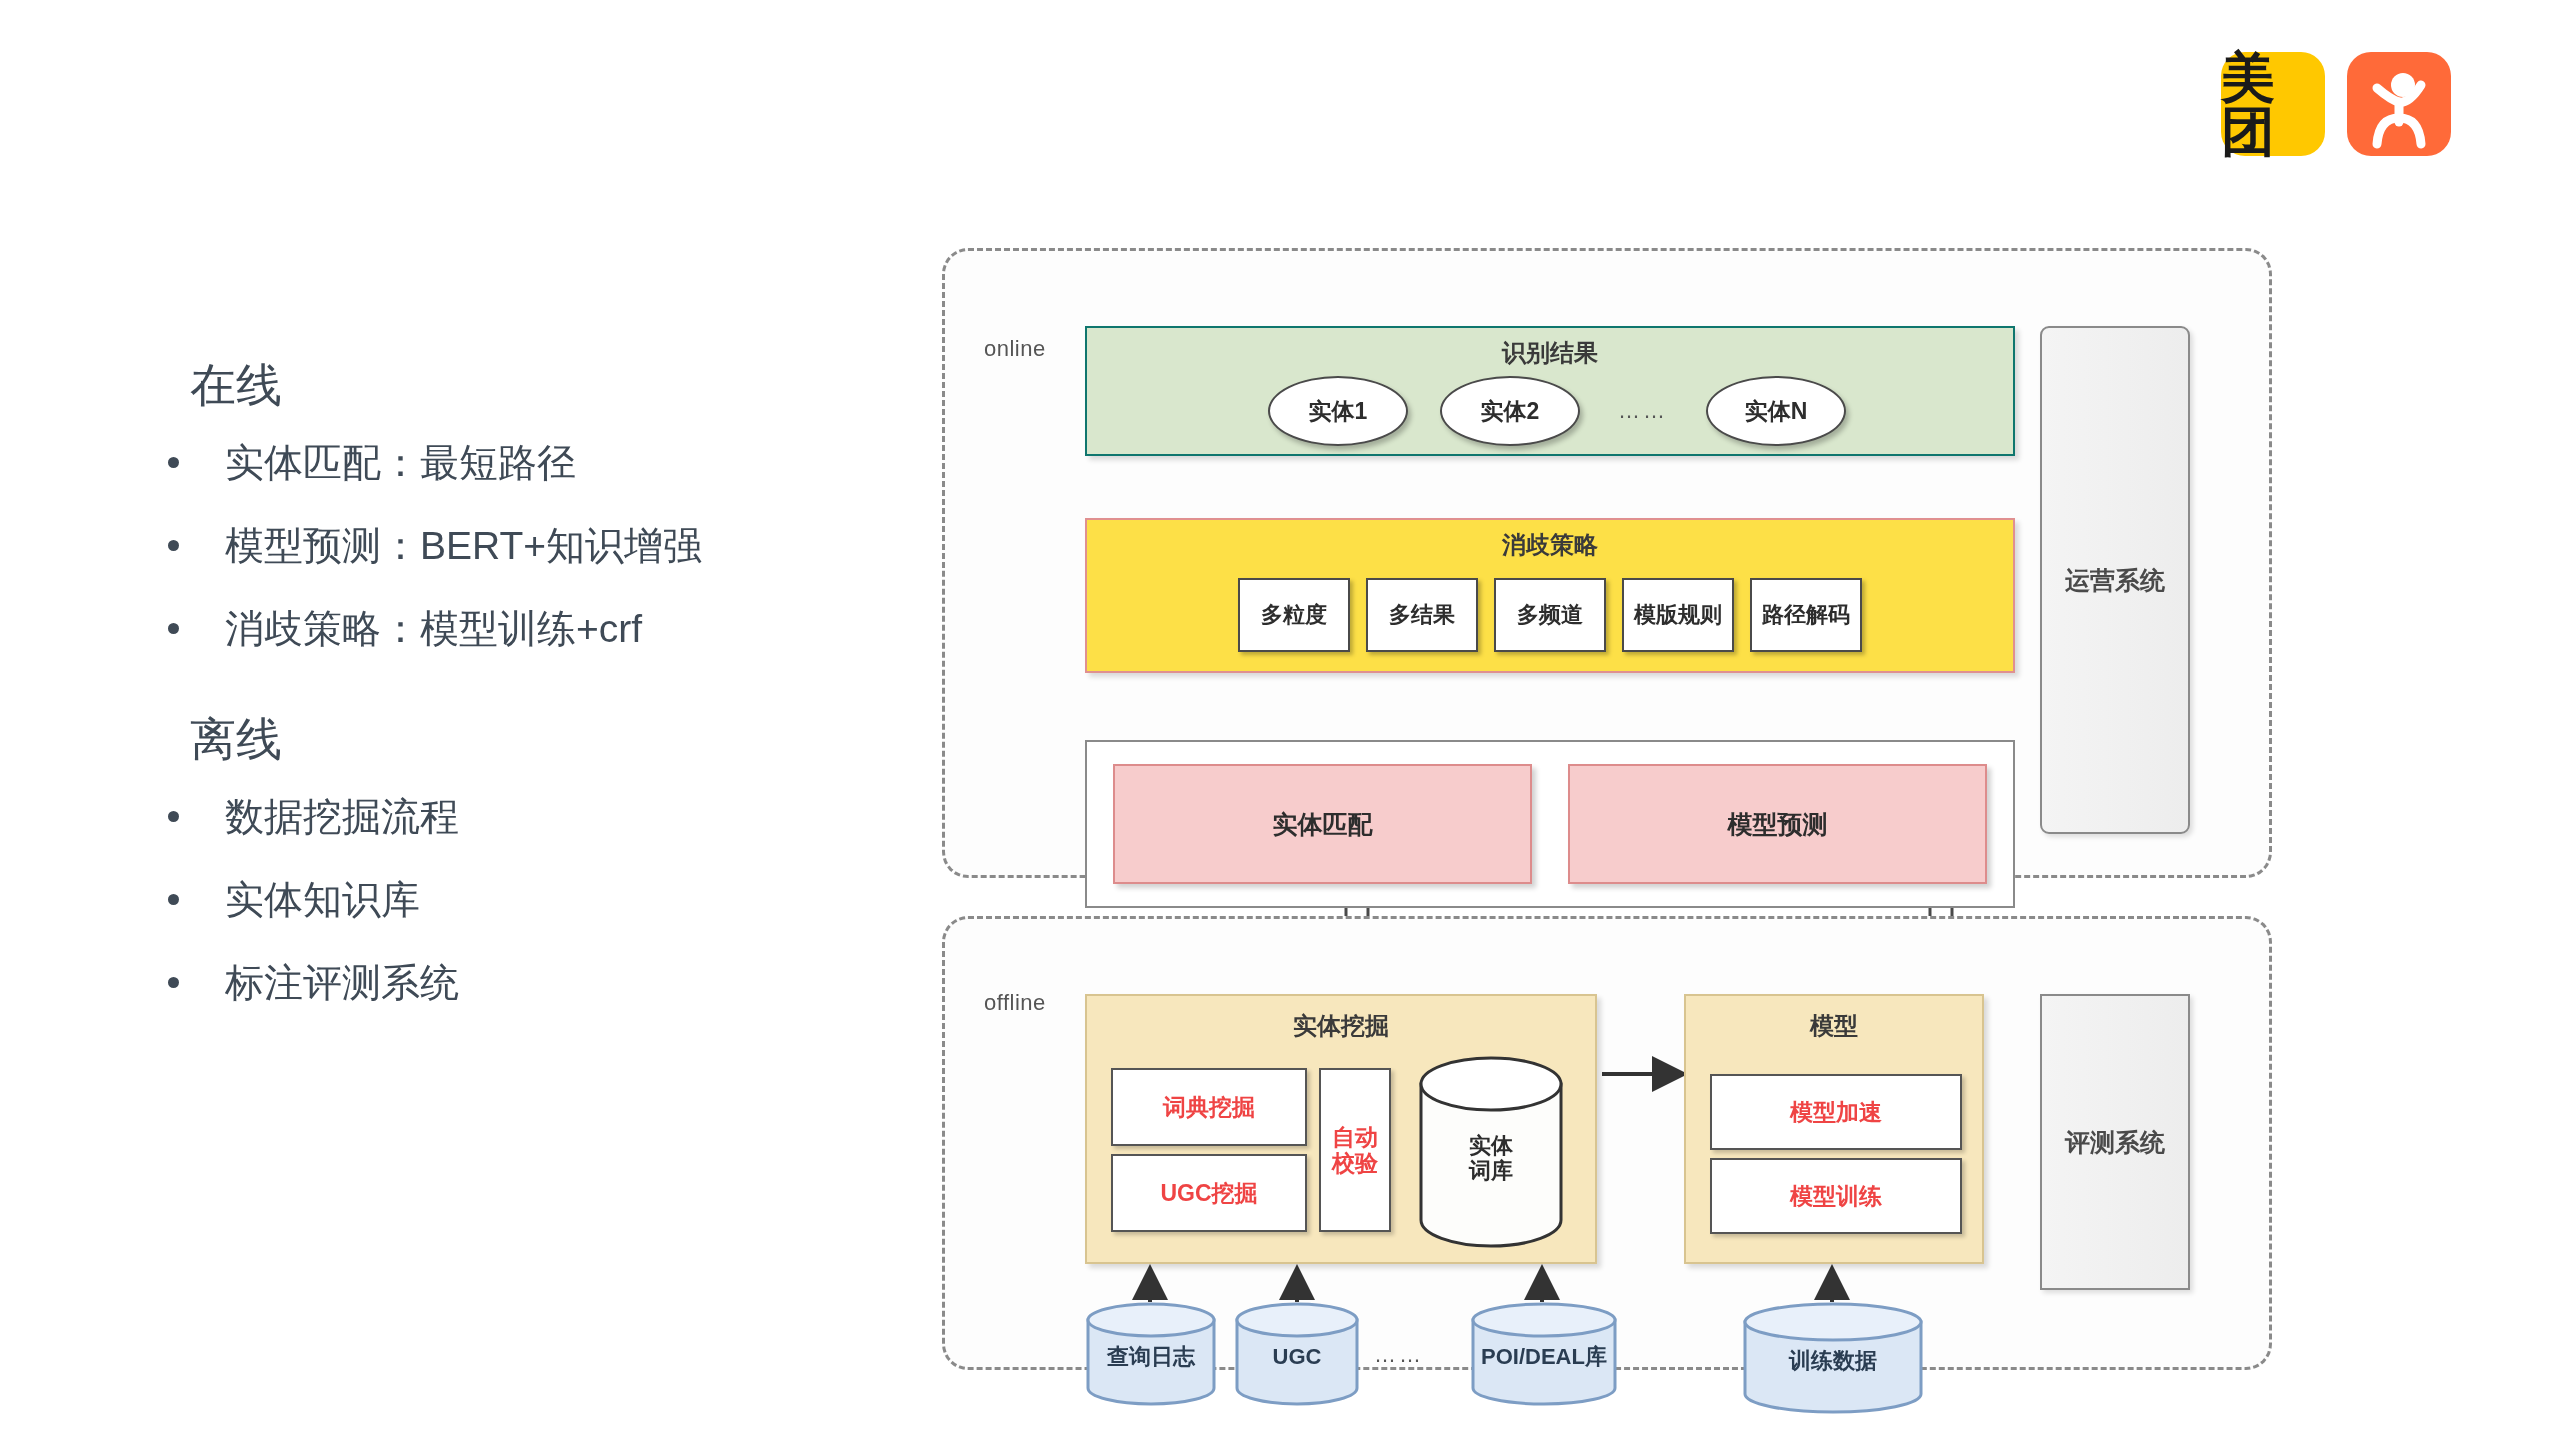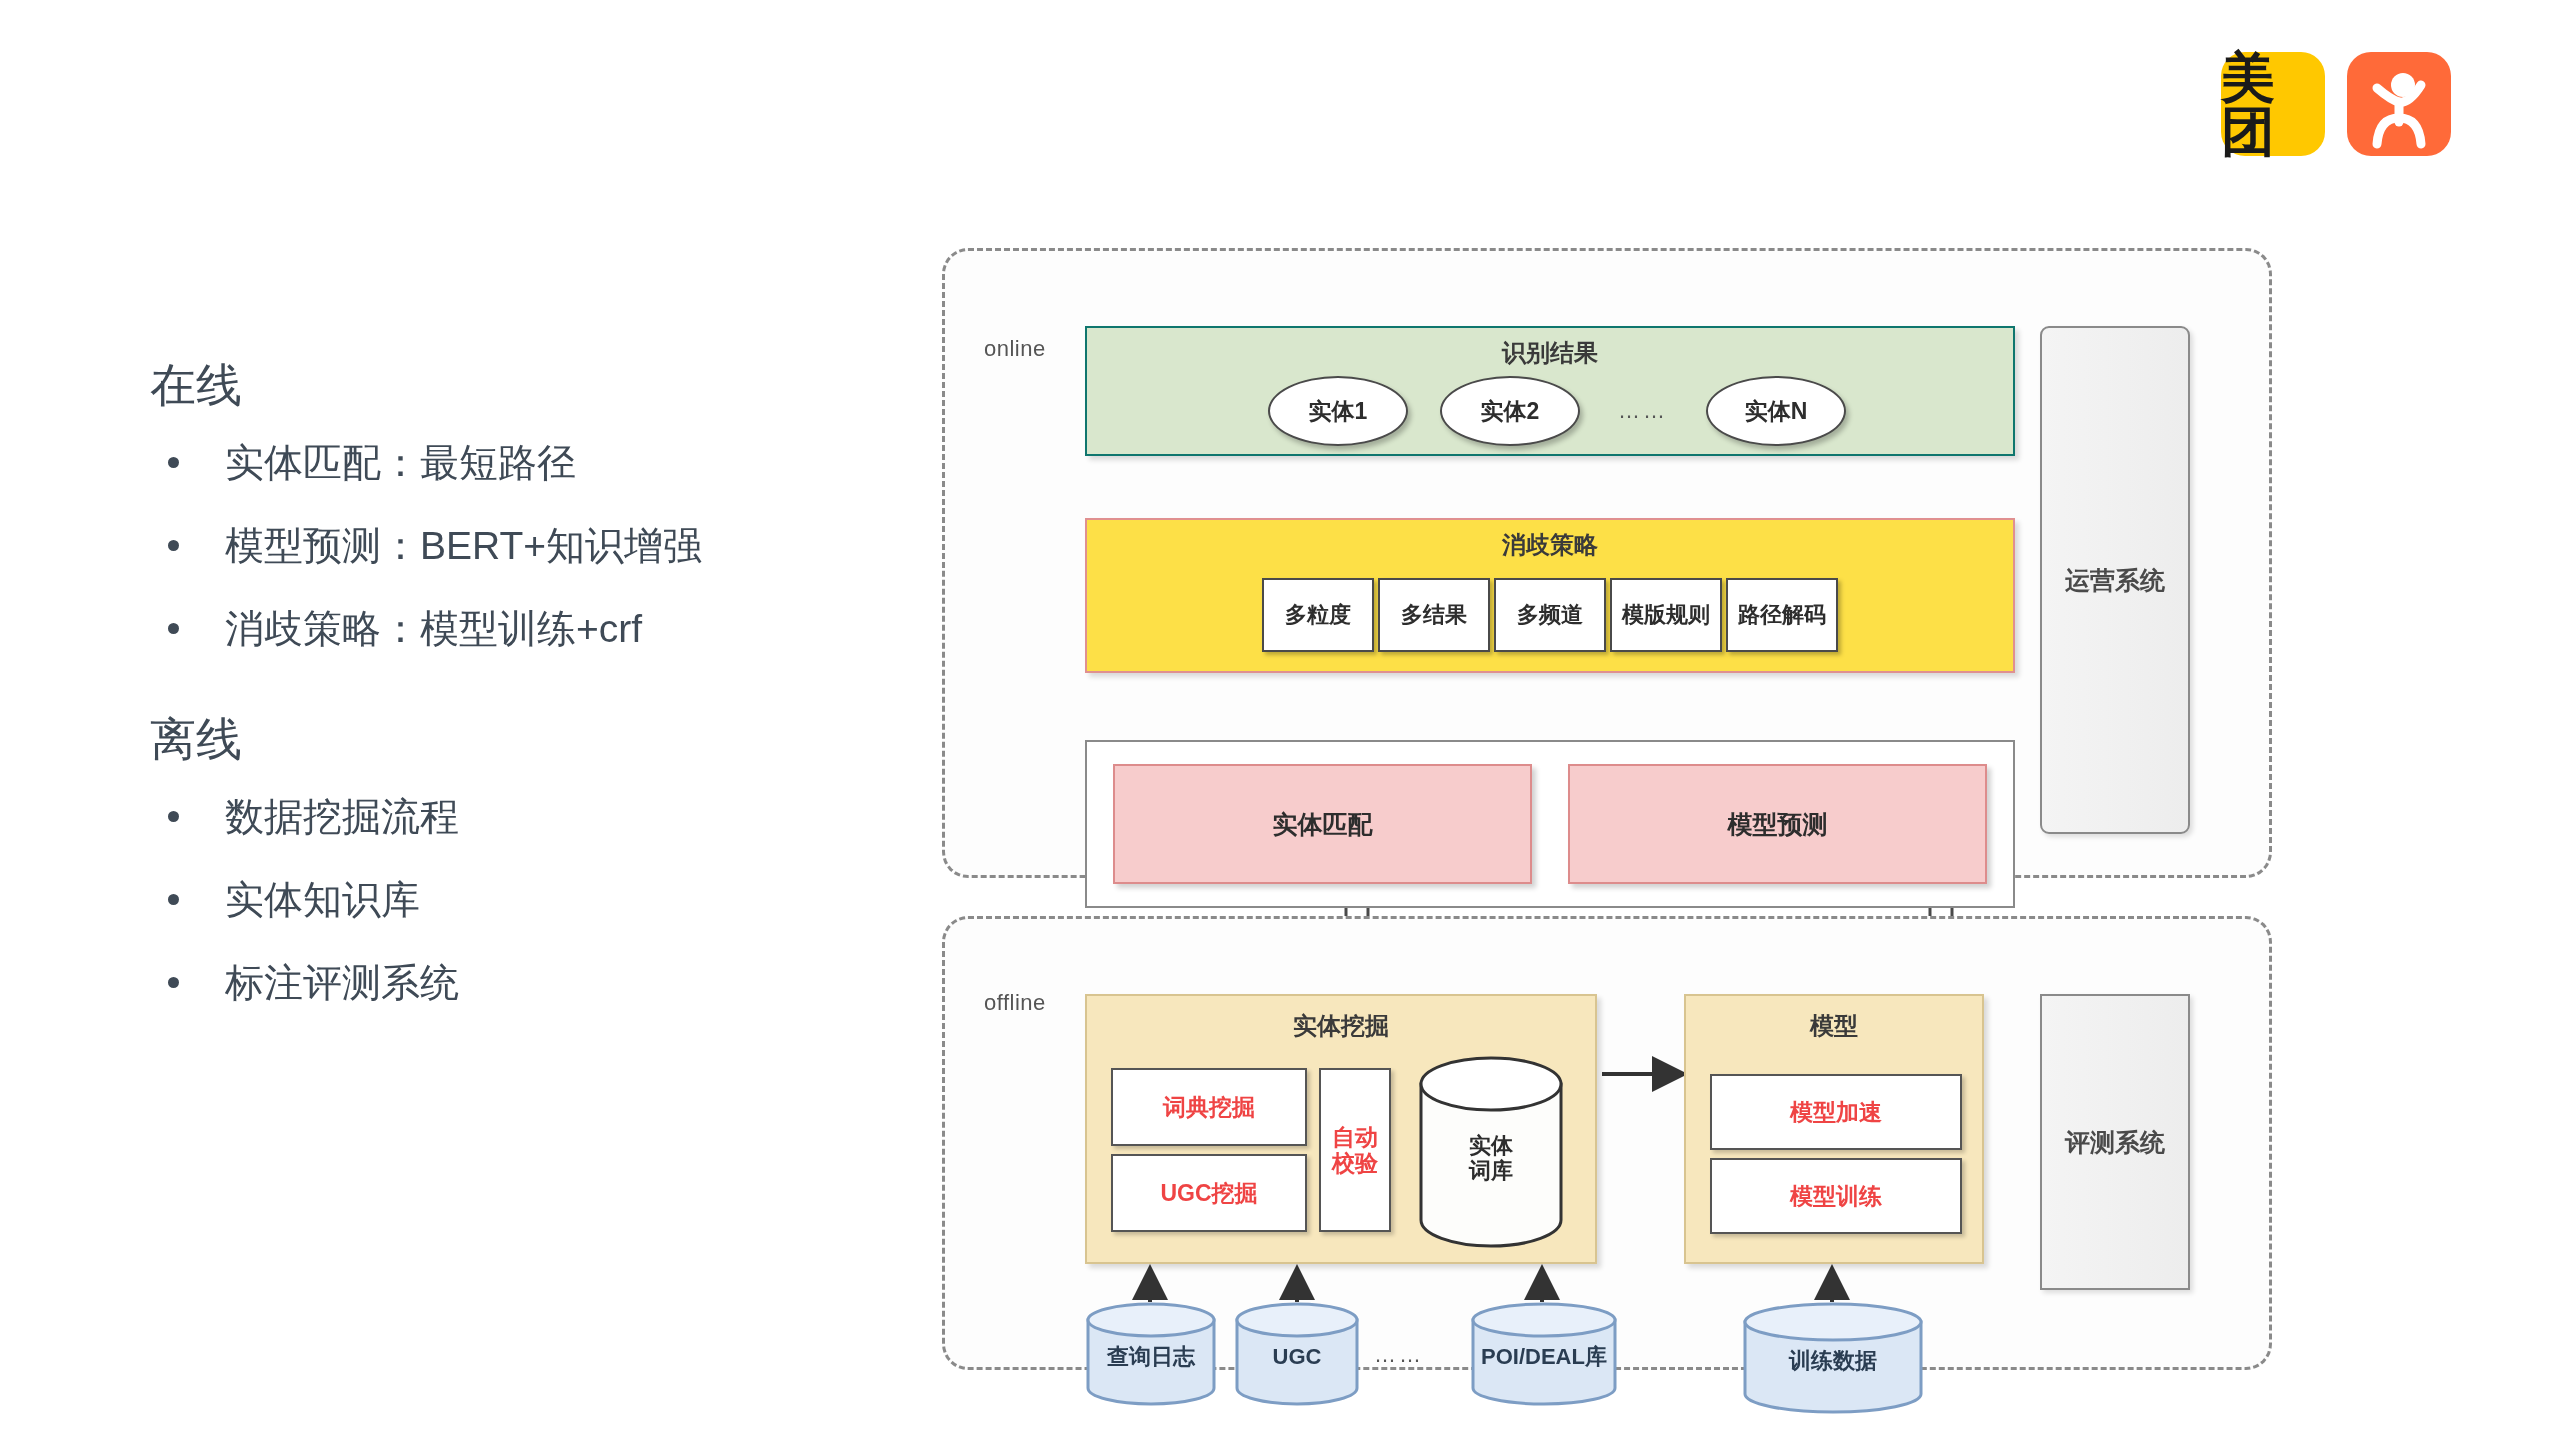--- a/index.html
+++ b/index.html
@@ -19,21 +19,21 @@
   }
   .logos { position: absolute; right: 108px; top: 52px; display: flex; gap: 22px; }
   .logo { width: 104px; height: 104px; border-radius: 24px; position: relative; }
   .logo-meituan { background: #FFC800; display: flex; align-items: center; justify-content: center; }
   .logo-meituan span { font-size: 54px; font-weight: 700; color: #1a1a1a; letter-spacing: -1px; line-height: 1; }
   .logo-dianping { background: #FF6A39; }
   .logo-dianping svg { position: absolute; left: 0; top: 0; }
 
   
   .left-col { position: absolute; left: 150px; top: 355px; width: 700px; color: #3F4A56; }
-  .sec-head { font-size: 46px; font-weight: 400; color: #3F4A56; margin-bottom: 22px; }
+  .sec-head { font-size: 46px; font-weight: 400; color: #3F4A56; margin-bottom: 22px; margin-left: 40px; }
   .sec-head.offline-head { margin-top: 56px; }
   .bullet-row { display: flex; align-items: flex-start; margin: 0 0 34px 0; }
   .bullet-dot {
     width: 11px; height: 11px; border-radius: 50%; background: #3F4A56;
     margin: 18px 46px 0 18px; flex: 0 0 auto;
   }
   .bullet-text { font-size: 39px; line-height: 1.25; color: #3F4A56; white-space: nowrap; }
 
   
   .diagram { position: absolute; left: 942px; top: 248px; width: 1330px; height: 1122px; }
@@ -75,21 +75,21 @@
   .dots-sep { font-size: 22px; color: #555; letter-spacing: 3px; padding: 0 6px; }
 
   
   .strategy-band {
     position: absolute; left: 143px; top: 270px; width: 930px; height: 155px;
     background: #fde047; border: 2px solid #e09090;
     box-shadow: 4px 4px 5px rgba(0,0,0,.14);
   }
   .chip-row {
     position: absolute; left: 0; right: 0; top: 58px;
-    display: flex; align-items: center; justify-content: center; gap: 4px;
+    display: flex; align-items: center; justify-content: center; gap: 16px;
   }
   .chip {
     background: #fff; border: 2px solid #4a4a4a; min-width: 112px; height: 74px;
     display: flex; align-items: center; justify-content: center;
     font-size: 22px; font-weight: 700; color: #2d2d2d; padding: 0 9px;
     box-shadow: 3px 3px 4px rgba(0,0,0,.25);
   }
 
   
   .engine-box {

